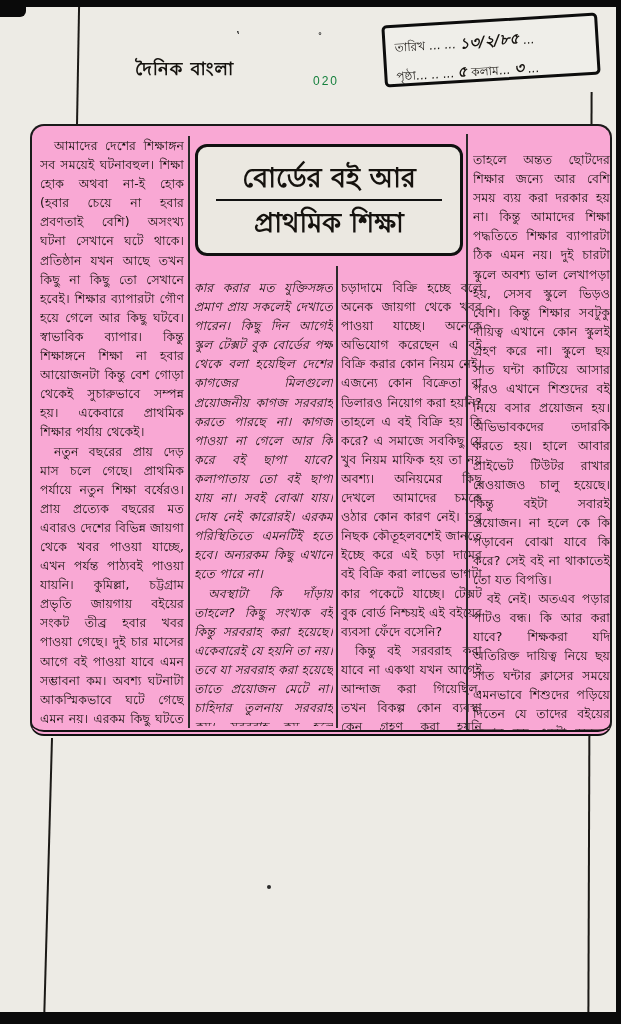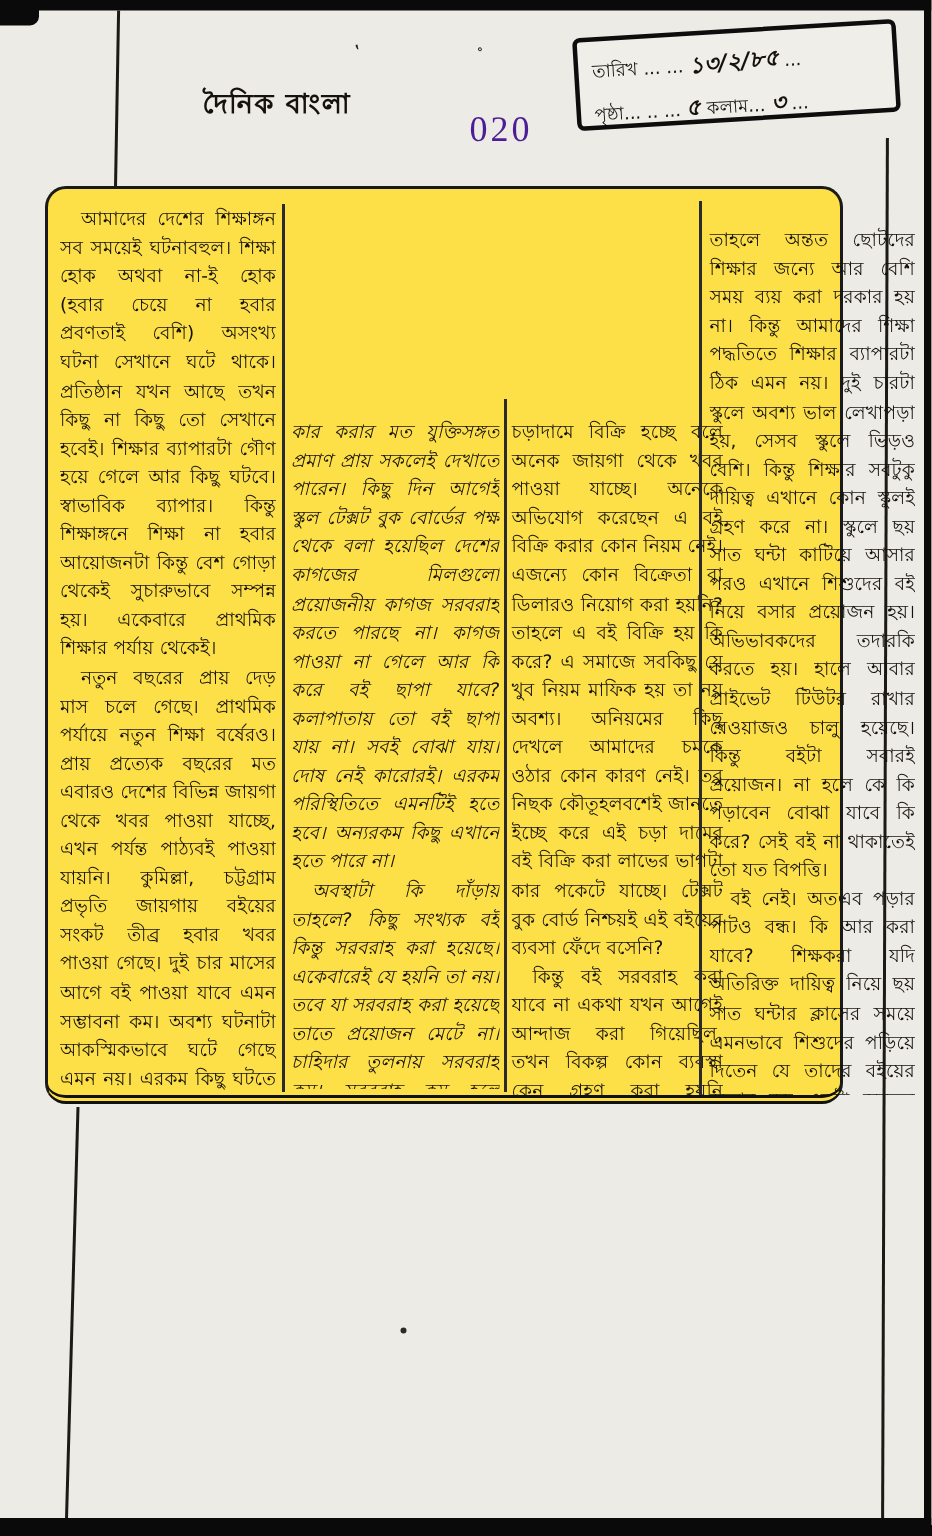--- a/index.html
+++ b/index.html
@@ -15,38 +15,38 @@
   .bar-bottom{position:absolute;left:0;top:1012px;width:621px;height:12px;background:#0a0a0a;}
   .edge-right{position:absolute;left:616px;top:0;width:5px;height:1024px;background:#0a0a0a;}
   .vline{position:absolute;background:#1c1a17;}
   .vline-tl{left:77px;top:7px;width:2px;height:122px;transform:rotate(1deg);}
   .vline-bl{left:51px;top:738px;width:2px;height:278px;transform:rotate(1.6deg);transform-origin:top left;}
   .vline-r{left:589px;top:92px;width:2px;height:922px;transform:rotate(.2deg);}
   .speck{position:absolute;background:#2a2a2a;border-radius:50%;}
 
   
   .masthead{position:absolute;left:135px;top:55px;font-size:18px;font-weight:bold;letter-spacing:1px;}
-  .page-num{position:absolute;left:313px;top:74px;font-size:24px;letter-spacing:2px;font-family:Liberation Serif, serif;color:#4c1d95;}
+  .page-num{position:absolute;left:313px;top:74px;font-size:12px;letter-spacing:2px;font-family:Liberation Sans, sans-serif;color:#15803d;}
   .mark1{position:absolute;left:236px;top:28px;font-size:13px;color:#222;}
   .mark2{position:absolute;left:318px;top:26px;font-size:13px;color:#222;}
 
   
   .stamp{
     position:absolute;left:383px;top:19px;width:216px;height:62px;
     border:3px solid #0d0d0d;border-radius:5px;transform:rotate(-3.5deg);
     padding:5px 9px;box-sizing:border-box;background:rgba(255,255,255,.15);
   }
   .stamp-row{font-size:12px;white-space:nowrap;line-height:1.9;}
   .stamp-row .hand{font-style:italic;font-size:15px;font-weight:bold;display:inline-block;transform:rotate(-2deg);}
 
   
   .clip{
-    position:absolute;left:30px;top:124px;width:532px;height:612px;
+    position:absolute;left:30px;top:124px;width:582px;height:612px;
     border:2px solid #1a1a1a;border-bottom:6px double #111;border-radius:14px;
-    background:#fde047;box-sizing:border-box;
+    background:#f9a8d4;box-sizing:border-box;
   }
   .col{position:absolute;overflow:hidden;text-align:justify;}
   .col p{margin:0;font-size:12.4px;line-height:1.54;text-indent:14px;letter-spacing:.1px;}
   .col p.cont{text-indent:0;margin-top:10px;}
   .col1{left:8px;top:10px;width:144px;height:592px;}
   .col2{left:162px;top:142px;width:139px;height:458px;font-style:italic;}
   .col3{left:309px;top:142px;width:141px;height:462px;}
   .col4{left:441px;top:14px;width:137px;height:590px;}
   .rule{position:absolute;width:1.5px;background:#2b2b2b;}
   .rule1{left:156px;top:10px;height:592px;}
@@ -99,20 +99,25 @@
   <div class="clip">
 
     <div class="col col1">
       <p>আমাদের দেশের শিক্ষাঙ্গন সব সময়েই ঘটনাবহুল। শিক্ষা হোক অথবা না-ই হোক (হবার চেয়ে না হবার প্রবণতাই বেশি) অসংখ্য ঘটনা সেখানে ঘটে থাকে। প্রতিষ্ঠান যখন আছে তখন কিছু না কিছু তো সেখানে হবেই। শিক্ষার ব্যাপারটা গৌণ হয়ে গেলে আর কিছু ঘটবে। স্বাভাবিক ব্যাপার। কিন্তু শিক্ষাঙ্গনে শিক্ষা না হবার আয়োজনটা কিন্তু বেশ গোড়া থেকেই সুচারুভাবে সম্পন্ন হয়। একেবারে প্রাথমিক শিক্ষার পর্যায় থেকেই।</p>
       <p>নতুন বছরের প্রায় দেড় মাস চলে গেছে। প্রাথমিক পর্যায়ে নতুন শিক্ষা বর্ষেরও। প্রায় প্রত্যেক বছরের মত এবারও দেশের বিভিন্ন জায়গা থেকে খবর পাওয়া যাচ্ছে, এখন পর্যন্ত পাঠ্যবই পাওয়া যায়নি। কুমিল্লা, চট্টগ্রাম প্রভৃতি জায়গায় বইয়ের সংকট তীব্র হবার খবর পাওয়া গেছে। দুই চার মাসের আগে বই পাওয়া যাবে এমন সম্ভাবনা কম। অবশ্য ঘটনাটা আকস্মিকভাবে ঘটে গেছে এমন নয়। এরকম কিছু ঘটতে পারে একথা আগেই আন্দাজ করা গিয়েছিল। বই ছাপাবার মত কাগজের অভাব আছে একথা আগেই জানা গিয়েছিল। শিক্ষা দফতর এখনও স্বীকার করেছে যে প্রয়োজনীয় সংখ্যক বই সরবরাহ করা সম্ভব হচ্ছে না। তাহলে? এই অক্ষমতার জন্যে এখন কাকে দায়ী করা যায়?</p>
 
     </div>
 
     <div class="rule rule1"></div>
 
+    <div class="headline-box">
+      <div class="headline-line">বোর্ডের বই আর</div>
+      <div class="headline-sep"></div>
+      <div class="headline-line">প্রাথমিক শিক্ষা</div>
+    </div>
 
     <div class="col col2">
       <p class="cont">কার করার মত যুক্তিসঙ্গত প্রমাণ প্রায় সকলেই দেখাতে পারেন। কিছু দিন আগেই স্কুল টেক্সট বুক বোর্ডের পক্ষ থেকে বলা হয়েছিল দেশের কাগজের মিলগুলো প্রয়োজনীয় কাগজ সরবরাহ করতে পারছে না। কাগজ পাওয়া না গেলে আর কি করে বই ছাপা যাবে? কলাপাতায় তো বই ছাপা যায় না। সবই বোঝা যায়। দোষ নেই কারোরই। এরকম পরিস্থিতিতে এমনটিই হতে হবে। অন্যরকম কিছু এখানে হতে পারে না।</p>
       <p>অবস্থাটা কি দাঁড়ায় তাহলে? কিছু সংখ্যক বই কিন্তু সরবরাহ করা হয়েছে। একেবারেই যে হয়নি তা নয়। তবে যা সরবরাহ করা হয়েছে তাতে প্রয়োজন মেটে না। চাহিদার তুলনায় সরবরাহ কম। সরবরাহ কম হলে বাজারের পণ্যের দাম বাড়ে। কিন্তু এই সব পাঠ্যবই তো বাজারের পণ্য নয়। এ বই সরকার বিনামূল্যে বিতরণ করার জন্যে দিয়েছেন। তাহলে এই বই যদি চাহিদার তুলনায় কম সরবরাহ হয় তাহলে কি হয়?</p>
 
     </div>
 
     <div class="rule rule2"></div>
 
     <div class="col col3">

